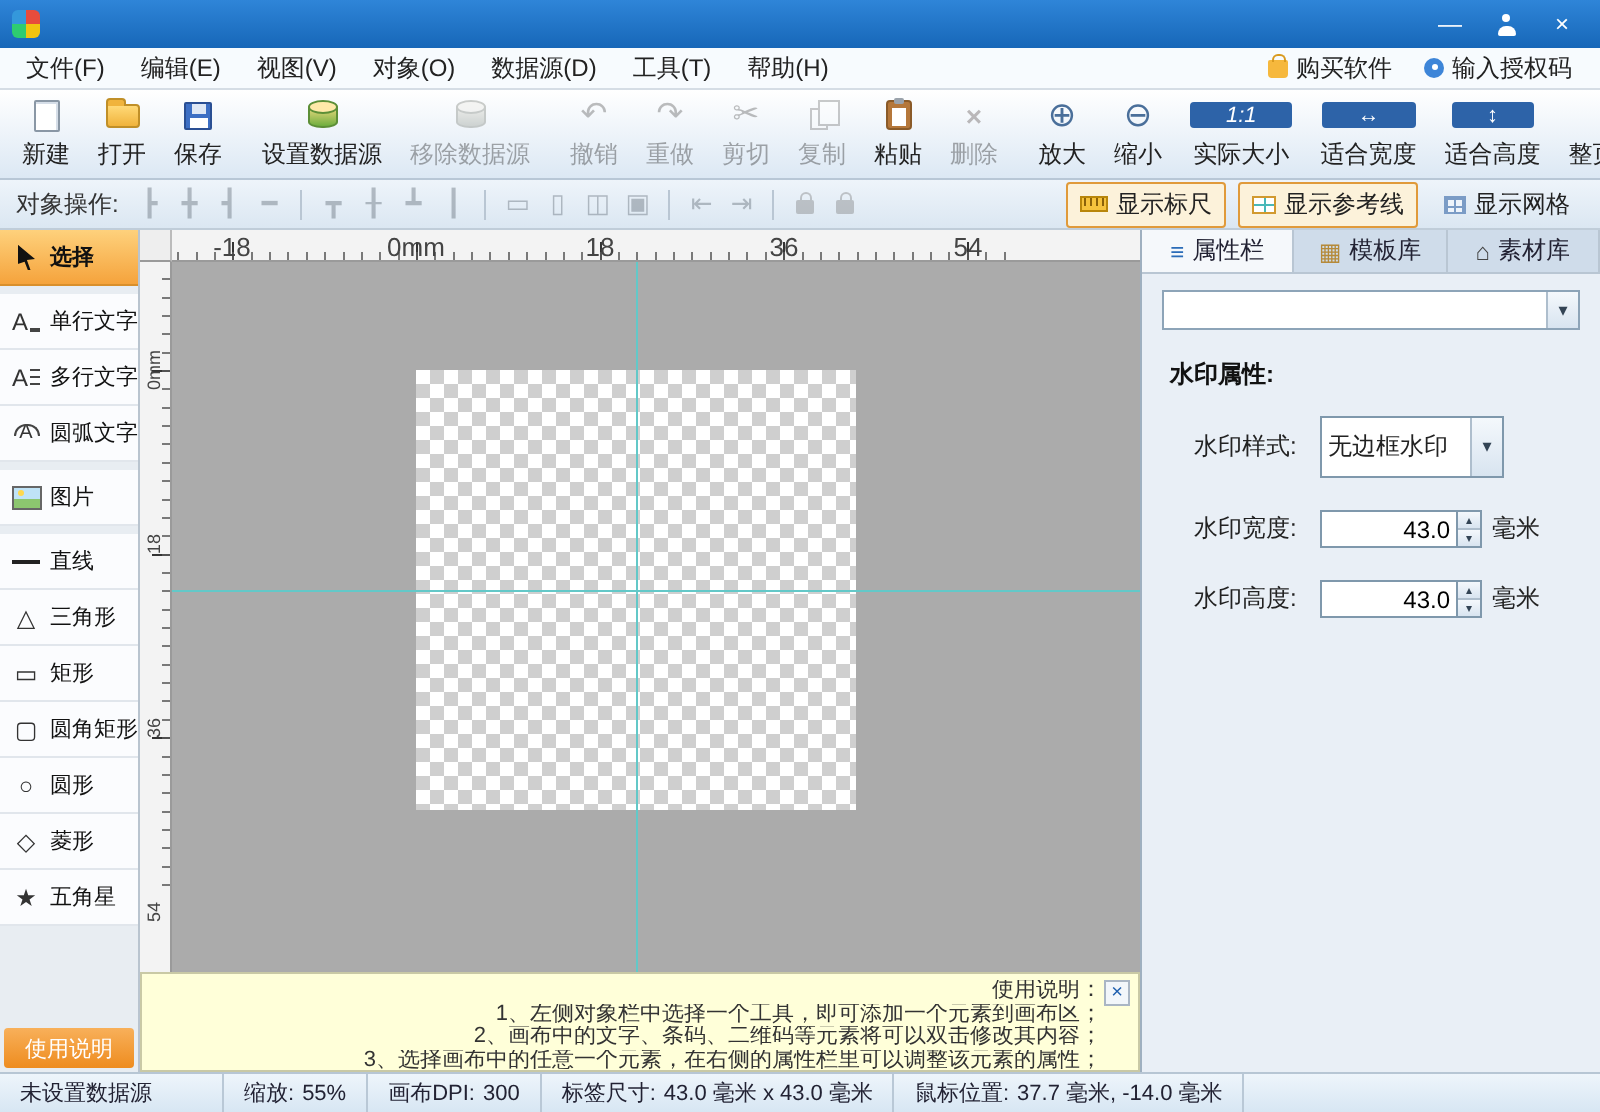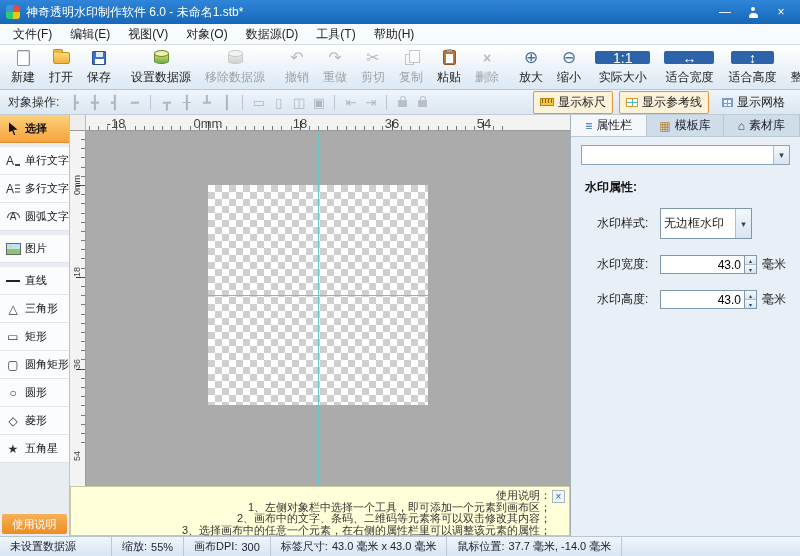--- a/index.html
+++ b/index.html
@@ -29,21 +29,21 @@
 
   
   .toolbar { height:45px; background:linear-gradient(#ffffff,#dce8f4); border-bottom:1px solid #b8c7d6; display:flex; align-items:stretch; padding:0 4px; flex:0 0 auto; }
   .tb-btn { display:flex; flex-direction:column; align-items:center; justify-content:center; gap:2px; padding:0 7px; white-space:nowrap; }
   .tb-btn .ic { height:19px; display:flex; align-items:center; justify-content:center; }
   .tb-btn .lb { font-size:12px; color:#222; }
   .tb-sep { width:1px; background:#b9c6d3; margin:5px 3px; }
   .disabled { opacity:.38; filter:grayscale(.9); }
   .g { font-size:16px; line-height:1; color:#53555a; }
   .g-zoom { color:#4a6f9a; font-size:17px; }
-  .bluebox { min-width:16px; height:13px; background:#2d63a8; color:#fff; display:flex; align-items:center; justify-content:center; font-size:14px; border-radius:2px; padding:0 18px; }
+  .bluebox { min-width:16px; height:13px; background:#2d63a8; color:#fff; display:flex; align-items:center; justify-content:center; font-size:11px; border-radius:2px; padding:0 18px;font-style:italic; }
   .i-new { width:13px; height:16px; background:#fff; border:1px solid #8a97a5; border-radius:1px; box-shadow:inset -3px 3px 0 -2px #d6dee8; }
   .i-open { width:17px; height:12px; background:linear-gradient(#ffd977,#f0b33c); border:1px solid #c08f28; border-radius:1px 2px 2px 2px; position:relative; }
   .i-open::before { content:""; position:absolute; top:-4px; left:-1px; width:8px; height:3px; background:#f0b33c; border:1px solid #c08f28; border-bottom:none; border-radius:2px 2px 0 0; }
   .i-save { width:14px; height:14px; background:#3d6fc4; border:1px solid #2a4f93; border-radius:1px; position:relative; }
   .i-save::before { content:""; position:absolute; top:0; left:3px; width:7px; height:5px; background:#dfe8f5; }
   .i-save::after { content:""; position:absolute; bottom:0; left:2px; width:9px; height:5px; background:#fff; }
   .i-db { width:15px; height:13px; background:linear-gradient(#ffe08a,#6fae3e); border:1px solid #5d8f37; border-radius:7px / 3px; position:relative; }
   .i-db::before { content:""; position:absolute; top:-2px; left:-1px; right:-1px; height:5px; border:1px solid #5d8f37; border-radius:50%; background:#ffe9a8; }
   .i-copy { position:relative; width:9px; height:11px; border:1px solid #777; background:#fff; margin-left:-3px; margin-top:3px; }
   .i-copy::after { content:""; position:absolute; left:3px; top:-5px; width:9px; height:11px; border:1px solid #777; background:#fff; }
@@ -122,56 +122,65 @@
   .tg-props { color:#2b6cb8; } .tg-tpl { color:#b58a3a; } .tg-mat { color:#444; }
   .combo { margin:8px 10px 4px 10px; height:20px; background:#fff; border:1px solid #8da4b8; display:flex; align-items:center; }
   .combo-value { flex:1; padding:0 4px; }
   .combo-arrow, .sel-arrow { width:16px; height:100%; display:flex; align-items:center; justify-content:center; background:linear-gradient(#f4f8fc,#d8e4f0); border-left:1px solid #aebecd; font-size:9px; color:#345; }
   .rp-section-title { font-weight:bold; margin:10px 0 4px 14px; font-size:12px; color:#111; }
   .field-row { display:flex; align-items:center; margin:8px 13px 8px 26px; gap:5px; }
   .f-label { width:58px; flex:0 0 58px; color:#222; }
   .select-box { width:92px; height:31px; background:#fff; border:1px solid #7f98ac; display:flex; align-items:center; }
   .select-value { flex:1; padding:0 3px; white-space:nowrap; overflow:hidden; }
   .num-wrap { display:flex; align-items:stretch; }
-  .num-input { width:84px; height:19px; border:1px solid #7f98ac; border-right:none; text-align:right; padding:0 3px; font-size:12px; font-family:inherit; background:#fff; }
+  .num-input { width:68px; height:19px; border:1px solid #7f98ac; border-right:none; text-align:right; padding:0 3px; font-size:12px; font-family:inherit; background:#fff; }
   .spin { width:13px; height:19px; border:1px solid #7f98ac; display:flex; flex-direction:column; }
   .spin span { flex:1; display:flex; align-items:center; justify-content:center; font-size:6px; color:#345; background:linear-gradient(#f4f8fc,#d8e4f0); }
   .spin span + span { border-top:1px solid #aebecd; }
   .f-unit { color:#222; }
 
   
   .statusbar { height:20px; flex:0 0 20px; background:linear-gradient(#eef5fb,#d7e6f3); border-top:1px solid #b7c6d4; display:flex; align-items:center; font-size:11px; color:#223; }
   .seg { padding:0 10px; border-right:1px solid #b9c8d6; height:100%; display:flex; align-items:center; gap:4px; white-space:nowrap; }
   .seg-ds { width:112px; flex:0 0 112px; }
 </style>
 </head>
 <body>
 
 <div class="app">
 
   <div class="titlebar">
     <span class="app-icon"></span>
-    <span class="win-title">神奇透明水印制作软件 6.0 - 未命名1.stb*</span>
     <div class="win-controls">
       <span class="winbtn">—</span>
       <span class="winbtn">
           <span class="person-ic"></span>
         </span>
       <span class="winbtn">×</span>
     </div>
   </div>
 
   <div class="menubar">
     <span class="menu-item">文件(F)</span>
     <span class="menu-item">编辑(E)</span>
     <span class="menu-item">视图(V)</span>
     <span class="menu-item">对象(O)</span>
     <span class="menu-item">数据源(D)</span>
     <span class="menu-item">工具(T)</span>
     <span class="menu-item">帮助(H)</span>
+    <div class="menu-right">
+      <span class="menu-link">
+          <span class="i-buy"></span>
+          <span>购买软件</span>
+        </span>
+      <span class="menu-link">
+          <span class="i-lic"></span>
+          <span>输入授权码</span>
+        </span>
+    </div>
   </div>
 
   <div class="toolbar">
     <div class="tb-btn">
         <span class="ic">
           <span class="i-new"></span>
         </span>
         <span class="lb">新建</span>
       </div>
     <div class="tb-btn">

